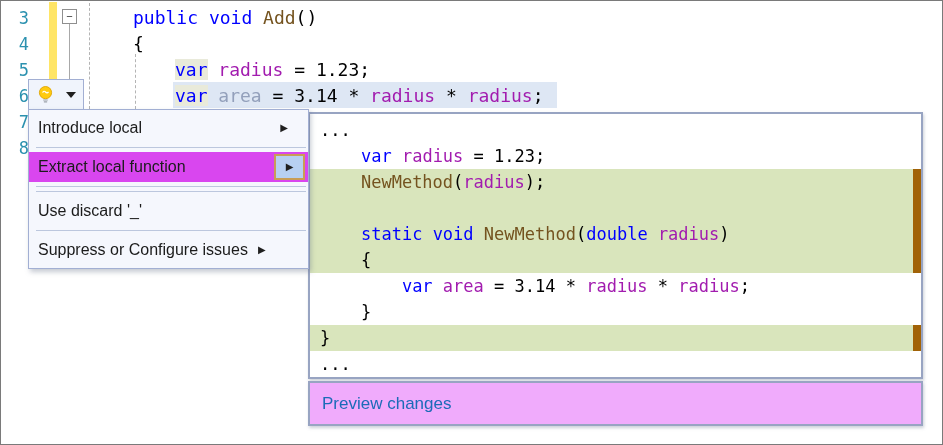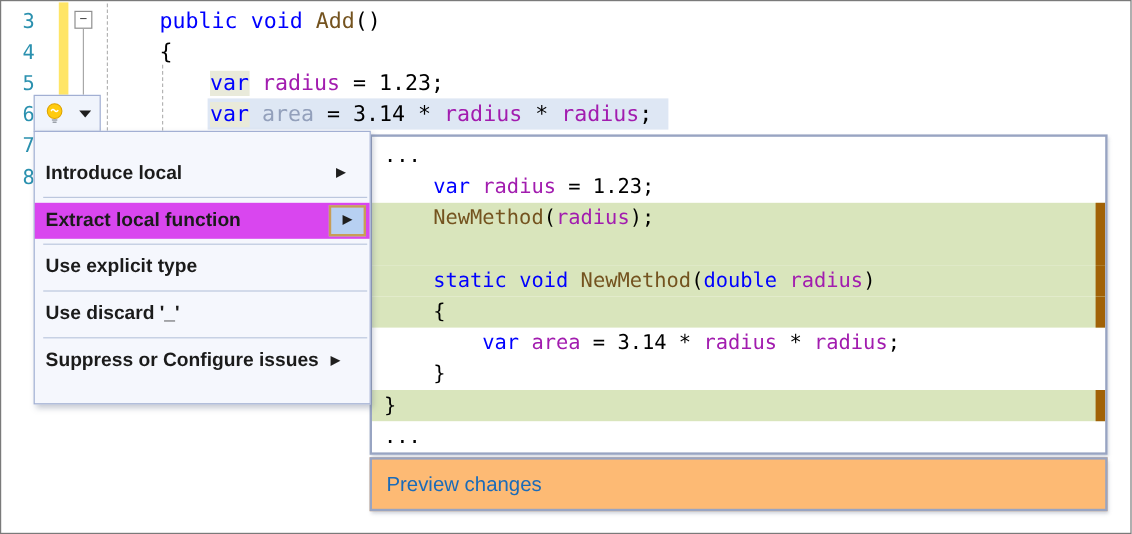--- a/index.html
+++ b/index.html
@@ -40,43 +40,43 @@
   .bulb-btn { position:absolute; left:27px; top:78px; width:56px; height:31px; z-index:28;
         background:#f0f4fc; border:1px solid #a2afd3;
         display:flex; align-items:center; padding:0 7px; }
   .bulb-svg { width:19px; height:19px; display:block; }
   .dd-arrow { margin-left:auto; width:0; height:0;
         border-left:5px solid transparent; border-right:5px solid transparent;
         border-top:6px solid #1f1f1f; }
 
   
   .menu { position:absolute; left:27px; top:108px; width:281px; z-index:30;
-        background:#f5f7fd; border:1px solid #a2afd3; padding:20px 0;
+        background:#f5f7fd; border:1px solid #a2afd3; padding:3px 0;
         box-shadow:2px 3px 5px rgba(90,100,125,0.35);
-        font-family:"Liberation Sans", sans-serif; font-size:16px; color:#1b1b1b;font-weight:bold; }
+        font-family:"Liberation Sans", sans-serif; font-size:16px; color:#1b1b1b; }
   .menu-item { position:relative; height:30px; display:flex; align-items:center;
         padding:0 8px 0 9px; cursor:default; }
   .menu-item.selected { background:#d946ef; }
   .menu-sep { height:1px; background:#bcc7de; margin:4px 2px 4px 7px; }
   .sub-arrow { font-size:10px; color:#1f1f1f; line-height:1; }
   .sub-arrow.at-end { margin-left:auto; padding-right:12px; }
   .sub-arrow.inline { margin-left:10px; }
   .arrow-box { position:absolute; right:3px; top:2px; width:31px; height:26px;
         background:#b7d0f2; border:2px solid #c89d56;
         display:flex; align-items:center; justify-content:center; }
 
   
   .popup { position:absolute; left:307px; top:111px; width:615px; height:267px; z-index:20;
         background:#ffffff; border:2px solid #98a4c2; padding-top:3px; overflow:hidden;
         box-shadow:1px 2px 3px rgba(110,120,145,0.35); }
   .pop-row { height:26px; line-height:26px; font-size:17px; white-space:pre; padding-left:10px; }
   .pop-row.hl { background:#d9e5bc; border-right:8px solid #a16207; }
 
   .popup-footer { position:absolute; left:307px; top:380px; width:615px; height:45px; z-index:20;
-        background:#fdba74; border:2px solid #98a4c2;
+        background:#f0abfc; border:2px solid #98a4c2;
         display:flex; align-items:center; padding-left:12px;
         font-family:"Liberation Sans", sans-serif; font-size:17px; color:#1b6bb8;
         box-shadow:1px 2px 3px rgba(110,120,145,0.35); }
   .popup-footer span { cursor:pointer; }
 </style>
 </head>
 <body>
 
 <div class="screen">
 
@@ -120,23 +120,20 @@
         <span class="sub-arrow at-end">▶</span>
       </div>
       <div class="menu-sep"></div>
       <div class="menu-item selected">
         <span class="menu-label">Extract local function</span>
         <div class="arrow-box">
           <span class="sub-arrow">▶</span>
         </div>
       </div>
       <div class="menu-sep"></div>
-      <div class="menu-item">
-        <span class="menu-label">Use explicit type</span>
-      </div>
       <div class="menu-sep"></div>
       <div class="menu-item">
         <span class="menu-label">Use discard '_'</span>
       </div>
       <div class="menu-sep"></div>
       <div class="menu-item">
         <span class="menu-label">Suppress or Configure issues</span>
         <span class="sub-arrow inline">▶</span>
       </div>
     </div>

